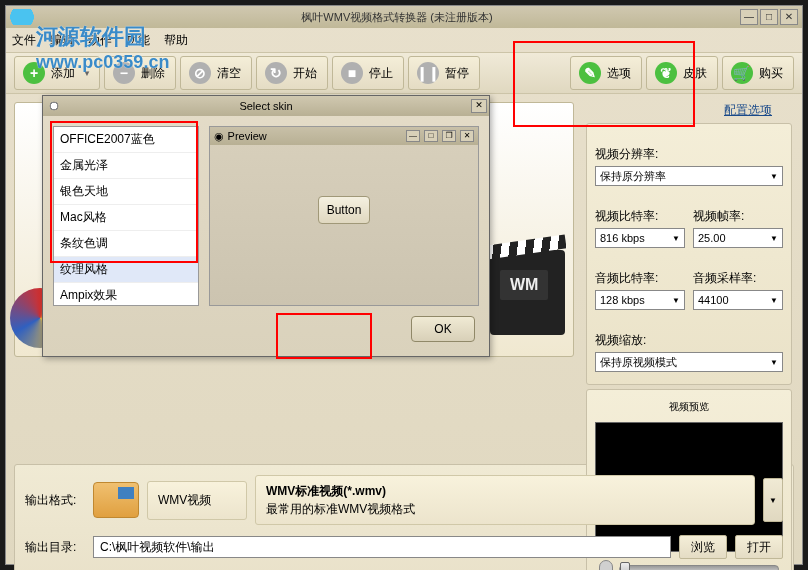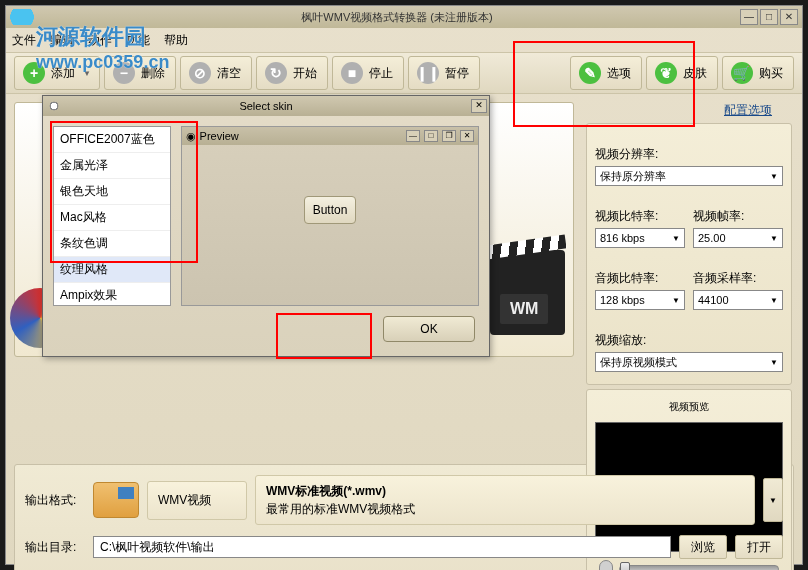--- a/index.html
+++ b/index.html
@@ -58,39 +58,39 @@
 .path-input { flex: 1; height: 22px; background: #fff; border: 1px solid #888; padding: 0 6px; font-size: 12px; }
 .btn-sm { width: 48px; height: 24px; background: linear-gradient(#f4eed8, #e4dcc4); border: 1px solid #c0b898; border-radius: 2px; font-size: 12px; cursor: pointer; }
 .link { color: #1a4a8a; text-decoration: underline; cursor: pointer; }
 
 
 .dialog { position: absolute; left: 42px; top: 95px; width: 448px; background: linear-gradient(#e4dcc8, #dad2bc); border: 1px solid #666; box-shadow: 2px 2px 6px rgba(0,0,0,0.3); z-index: 200; }
 .dlg-title { height: 20px; background: linear-gradient(#d0c8b0, #b8b094); display: flex; align-items: center; justify-content: center; font-size: 11px; position: relative; }
 .dlg-icon { position: absolute; left: 4px; width: 14px; height: 14px; background: radial-gradient(circle, #fff 30%, #888 31%, #888 45%, transparent 46%); }
 .dlg-close { position: absolute; right: 2px; width: 16px; height: 14px; background: #d8d0b8; border: 1px solid #888; font-size: 9px; text-align: center; cursor: pointer; }
 .dlg-body { padding: 10px; display: flex; gap: 10px; }
-.skin-list { width: 118px; height: 180px; background: #fff; border: 1px solid #999; overflow: auto; }
+.skin-list { width: 146px; height: 180px; background: #fff; border: 1px solid #999; overflow: auto; }
 .skin-item { padding: 4px 6px; font-size: 12px; border-bottom: 1px solid #eee; cursor: pointer; }
 .skin-item.sel-item { background: #e0e8f8; }
 .prev-panel { flex: 1; border: 1px solid #999; background: linear-gradient(#d8d0bc, #ccc4b0); }
 .prev-title { height: 18px; background: linear-gradient(#c8c0a8, #b8b094); display: flex; align-items: center; font-size: 11px; padding: 0 4px; gap: 4px; }
 .prev-title .sp { flex: 1; }
 .prev-title .wb { width: 14px; height: 12px; border: 1px solid #888; background: #d8d0b8; font-size: 8px; text-align: center; cursor: pointer; }
 .prev-body { height: 130px; display: flex; align-items: center; justify-content: center; }
 .prev-btn { padding: 6px 8px; background: linear-gradient(#f4f0e0, #e0d8c0); border: 1px solid #a09878; border-radius: 4px; font-size: 12px; cursor: pointer; text-align: center; }
 .dlg-foot { display: flex; justify-content: flex-end; gap: 14px; padding: 0 14px 14px 14px; }
-.dlg-btn { width: 92px; height: 26px; background: linear-gradient(#f0ead4, #d8d0b8); border: 1px solid #908868; border-radius: 4px; font-size: 12px; cursor: pointer; }
+.dlg-btn { width: 64px; height: 26px; background: linear-gradient(#f0ead4, #d8d0b8); border: 1px solid #908868; border-radius: 4px; font-size: 12px; cursor: pointer; }
 
 
 .hl { position: absolute; border: 2px solid #ff0000; z-index: 300; pointer-events: none; }
 
 .cd-icon { position: absolute; left: 10px; top: 288px; width: 60px; height: 60px; border-radius: 50%; background: conic-gradient(#d03030, #f0c040, #3060c0, #d03030); z-index: 50; }
 .clap { position: absolute; left: 490px; top: 250px; width: 75px; height: 85px; background: #222; border-radius: 4px; z-index: 40; }
 .clap::before { content: ""; position: absolute; top: -10px; left: -4px; width: 80px; height: 14px; background: repeating-linear-gradient(105deg, #fff 0 8px, #222 8px 16px); transform: rotate(-8deg); }
-.wm-badge { position: absolute; left: 500px; top: 294px; background: #333; color: #eee; padding: 6px 10px; font-size: 16px; font-weight: bold; border-radius: 2px; z-index: 45; }
+.wm-badge { position: absolute; left: 500px; top: 270px; background: #333; color: #eee; padding: 6px 10px; font-size: 16px; font-weight: bold; border-radius: 2px; z-index: 45; }
 </style>
 </head>
 <body>
 
 <div class="window">
   <div class="titlebar">
     <div class="title-logo"></div>
     <div class="title-text">枫叶WMV视频格式转换器    (未注册版本)</div>
     <div class="win-btns">
       <div class="win-btn">—</div>

